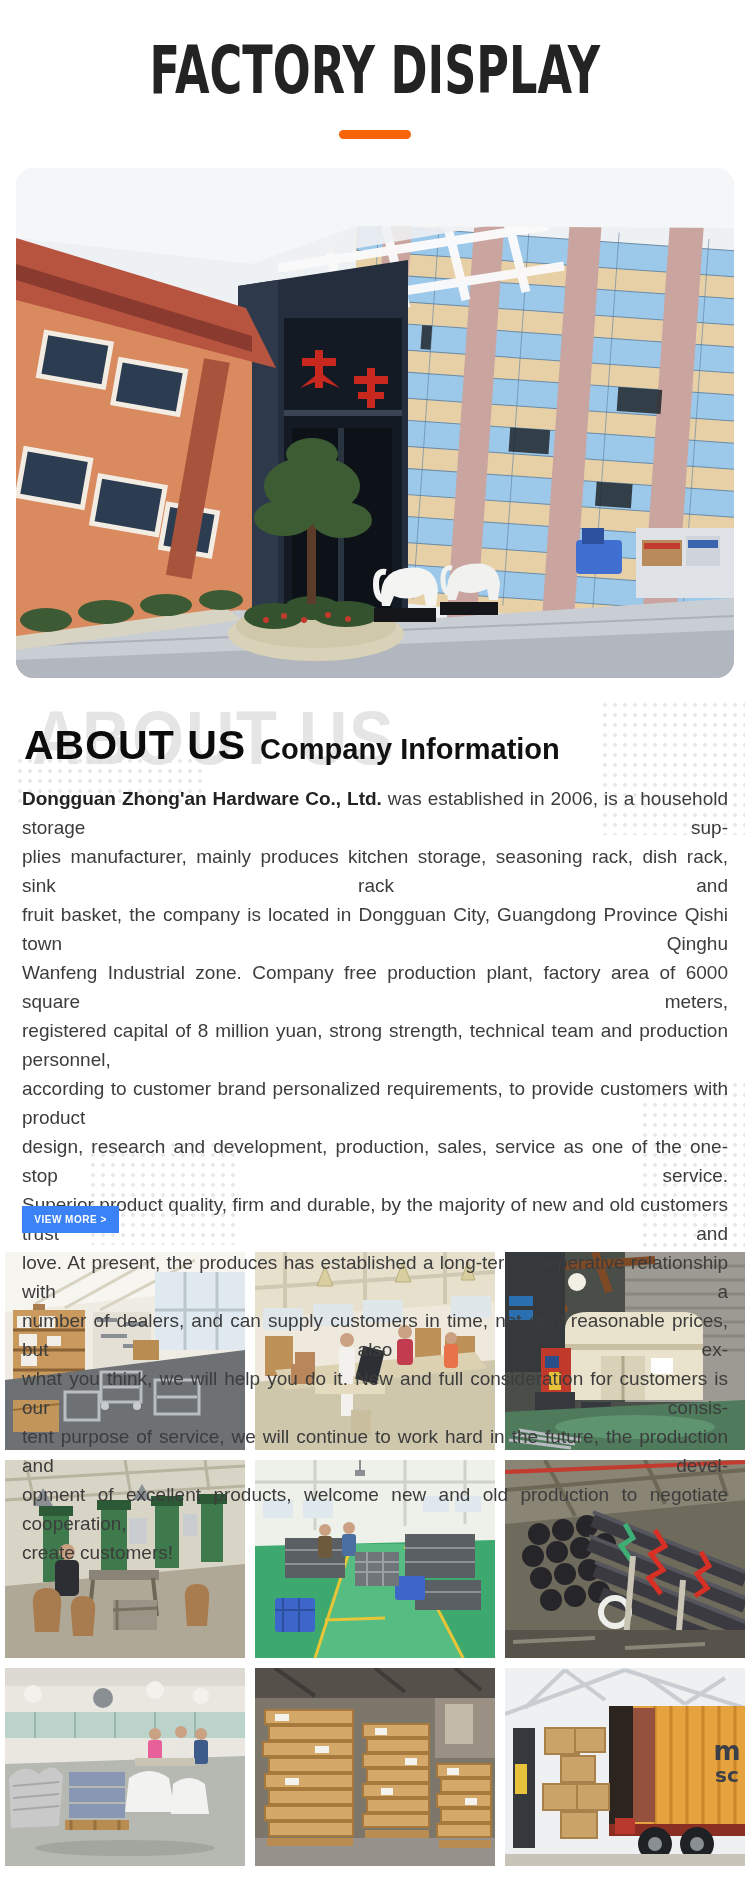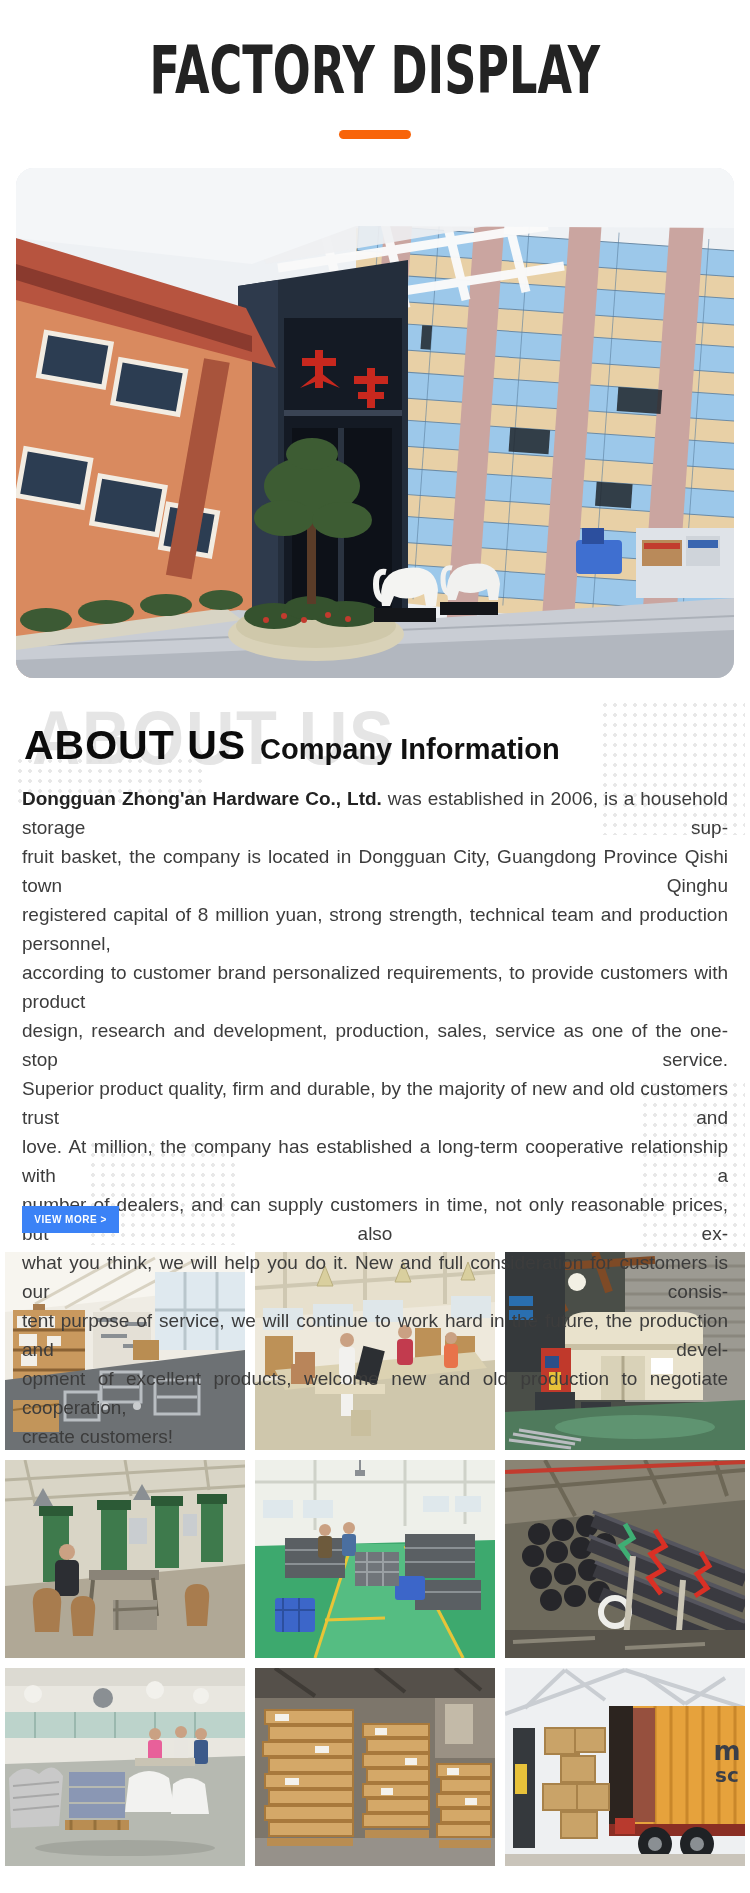--- a/index.html
+++ b/index.html
@@ -202,33 +202,35 @@
 
 <div class="about-head">
   <span class="big">ABOUT US</span>
   <span class="small">Company Information</span>
 </div>
 
 <div class="para">
 
     <div class="para-line"><b>Dongguan Zhong'an Hardware Co., Ltd.</b><span> was established in 2006, is a household storage sup-</span></div>
 
+    <div class="para-line"><b></b><span>plies manufacturer, mainly produces kitchen storage, seasoning rack, dish rack, sink rack and</span></div>
 
     <div class="para-line"><b></b><span>fruit basket, the company is located in Dongguan City, Guangdong Province Qishi town Qinghu</span></div>
 
+    <div class="para-line"><b></b><span>Wanfeng Industrial zone. Company free production plant, factory area of 6000 square meters,</span></div>
 
     <div class="para-line"><b></b><span>registered capital of 8 million yuan, strong strength, technical team and production personnel,</span></div>
 
     <div class="para-line"><b></b><span>according to customer brand personalized requirements, to provide customers with product</span></div>
 
     <div class="para-line"><b></b><span>design, research and development, production, sales, service as one of the one-stop service.</span></div>
 
     <div class="para-line"><b></b><span>Superior product quality, firm and durable, by the majority of new and old customers trust and</span></div>
 
-    <div class="para-line"><b></b><span>love. At million, the company has established a long-term cooperative relationship with a</span></div>
+    <div class="para-line"><b></b><span>love. At present, the produces has established a long-term cooperative relationship with a</span></div>
 
     <div class="para-line"><b></b><span>number of dealers, and can supply customers in time, not only reasonable prices, but also ex-</span></div>
 
 
     <div class="para-line"><b></b><span>what you think, we will help you do it. New and full consideration for customers is our consis-</span></div>
 
     <div class="para-line"><b></b><span>tent purpose of service, we will continue to work hard in the future, the production and devel-</span></div>
 
     <div class="para-line"><b></b><span>opment of excellent products, welcome new and old production to negotiate cooperation,</span></div>
 

